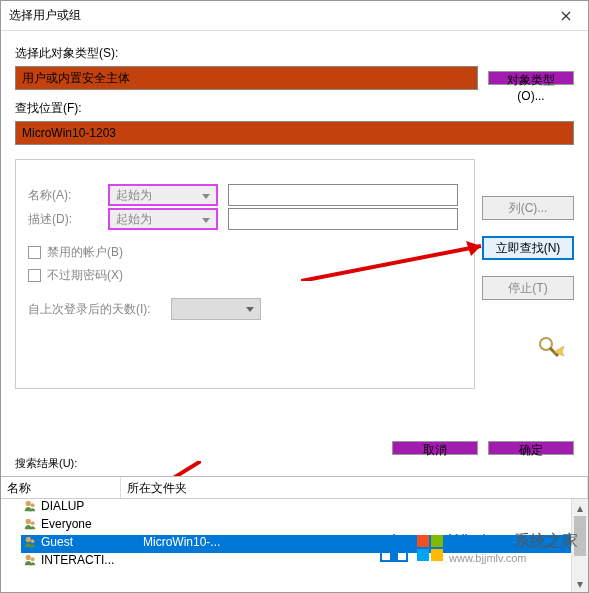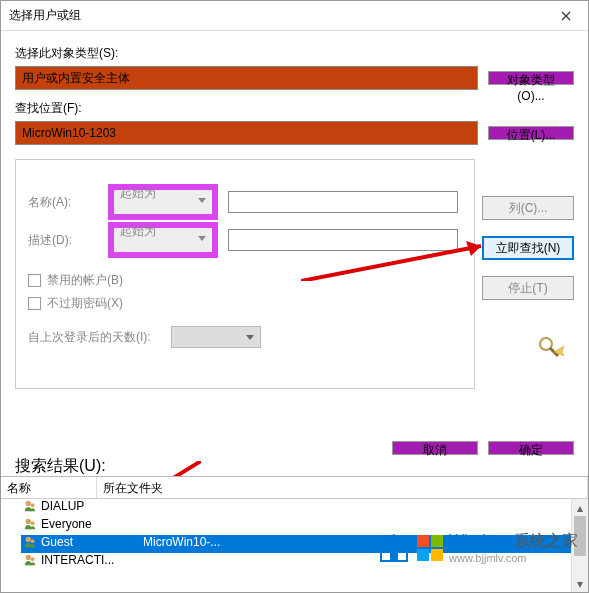--- a/index.html
+++ b/index.html
@@ -34,22 +34,22 @@
 }
 .group-tab {
   position: absolute; top: -11px; left: 0;
   border: 1px solid #ccc; border-bottom: 1px solid #fff;
   background: #fff; padding: 3px 10px; font-size: 12px;
 }
 
 .form-grid { display: grid; grid-template-columns: 70px 110px 230px; gap: 2px 10px; align-items: center; }
 .form-grid .lbl { color: #888; }
 .combo {
-  height: 22px; border: 6px solid #d946ef; background: #eee; color: #888;
-  position: relative; display: flex; align-items: flex-end; padding: 12px 6px;
+  height: 22px; border: 2px solid #d946ef; background: #eee; color: #888;
+  position: relative; display: flex; align-items: center; padding: 0 6px;
 }
 .combo::after { content: ""; position: absolute; right: 6px; top: 8px; border-left: 4px solid transparent; border-right: 4px solid transparent; border-top: 5px solid #888; }
 .input { height: 22px; border: 1px solid #888; background: #fff; padding: 0 4px; }
 
 .right-col { position: absolute; right: 14px; top: 195px; width: 92px; display: flex; flex-direction: column; gap: 16px; }
 .right-col .btn { width: 92px; height: 24px; }
 .btn-disabled { color: #888; background: #eee; }
 .btn-primary { border: 2px solid #0078d7; background: #e5f1fb; }
 
 .search-icon { position: absolute; right: 22px; top: 335px; width: 30px; height: 22px; }
@@ -58,29 +58,29 @@
 .chk { width: 13px; height: 13px; border: 1px solid #999; background: #fff; }
 
 .days-row { display: flex; align-items: center; gap: 20px; margin-top: 14px; color: #888; }
 .days-combo { width: 90px; height: 22px; border: 1px solid #bbb; background: #ddd; position: relative; }
 .days-combo::after { content: ""; position: absolute; right: 6px; top: 8px; border-left: 4px solid transparent; border-right: 4px solid transparent; border-top: 5px solid #666; }
 
 .arrow-red { position: absolute; pointer-events: none; }
 
 .bottom-buttons { position: absolute; right: 14px; top: 440px; display: flex; gap: 10px; }
 
-.results-label { position: absolute; left: 14px; top: 455px; font-size: 16px; }
+.results-label { position: absolute; left: 14px; top: 455px; font-size: 11px; }
 
 .results-table {
   position: absolute; left: 0; right: 0; top: 475px; bottom: 0;
   border-top: 1px solid #bbb; background: #fff; overflow: hidden;
 }
 .results-header { display: flex; background: #fff; border-bottom: 1px solid #ccc; height: 22px; }
 .results-header .col { padding: 3px 6px; border-right: 1px solid #ddd; font-size: 12px; }
-.col-name { width: 96px; }
+.col-name { width: 120px; }
 .col-folder { flex: 1; }
 
 .results-body { position: relative; }
 .result-row { display: flex; height: 18px; align-items: flex-start; margin-left: 20px; }
 .result-row.selected { background: #0078d7; color: #fff; }
 .result-row .icon { width: 18px; display: flex; align-items: center; justify-content: center; }
 .result-row .txt1 { width: 102px; padding-left: 2px; font-size: 12px; white-space: nowrap; overflow: hidden; text-overflow: ellipsis; }
 .result-row .txt2 { flex: 1; padding-left: 2px; font-size: 12px; }
 
 .scrollbar-v { position: absolute; right: 0; top: 22px; bottom: 0; width: 17px; background: #f0f0f0; border-left: 1px solid #ddd; }
@@ -116,21 +116,20 @@
 
     <div class="section-label">选择此对象类型(S):</div>
     <div class="row">
       <div class="text-display">用户或内置安全主体</div>
       <button class="btn btn-wide">对象类型(O)...</button>
     </div>
 
     <div class="section-label">查找位置(F):</div>
     <div class="row">
       <div class="text-display">MicroWin10-1203</div>
-      <button class="btn btn-wide">位置(L)...</button>
     </div>
 
     <div class="group-box" style="width:460px;height:230px;">
 
       <div class="form-grid" style="margin-top:10px;">
         <div class="lbl">名称(A):</div>
         <div class="combo">
             <span>起始为</span>
           </div>
         <input class="input" type="text" style="">

